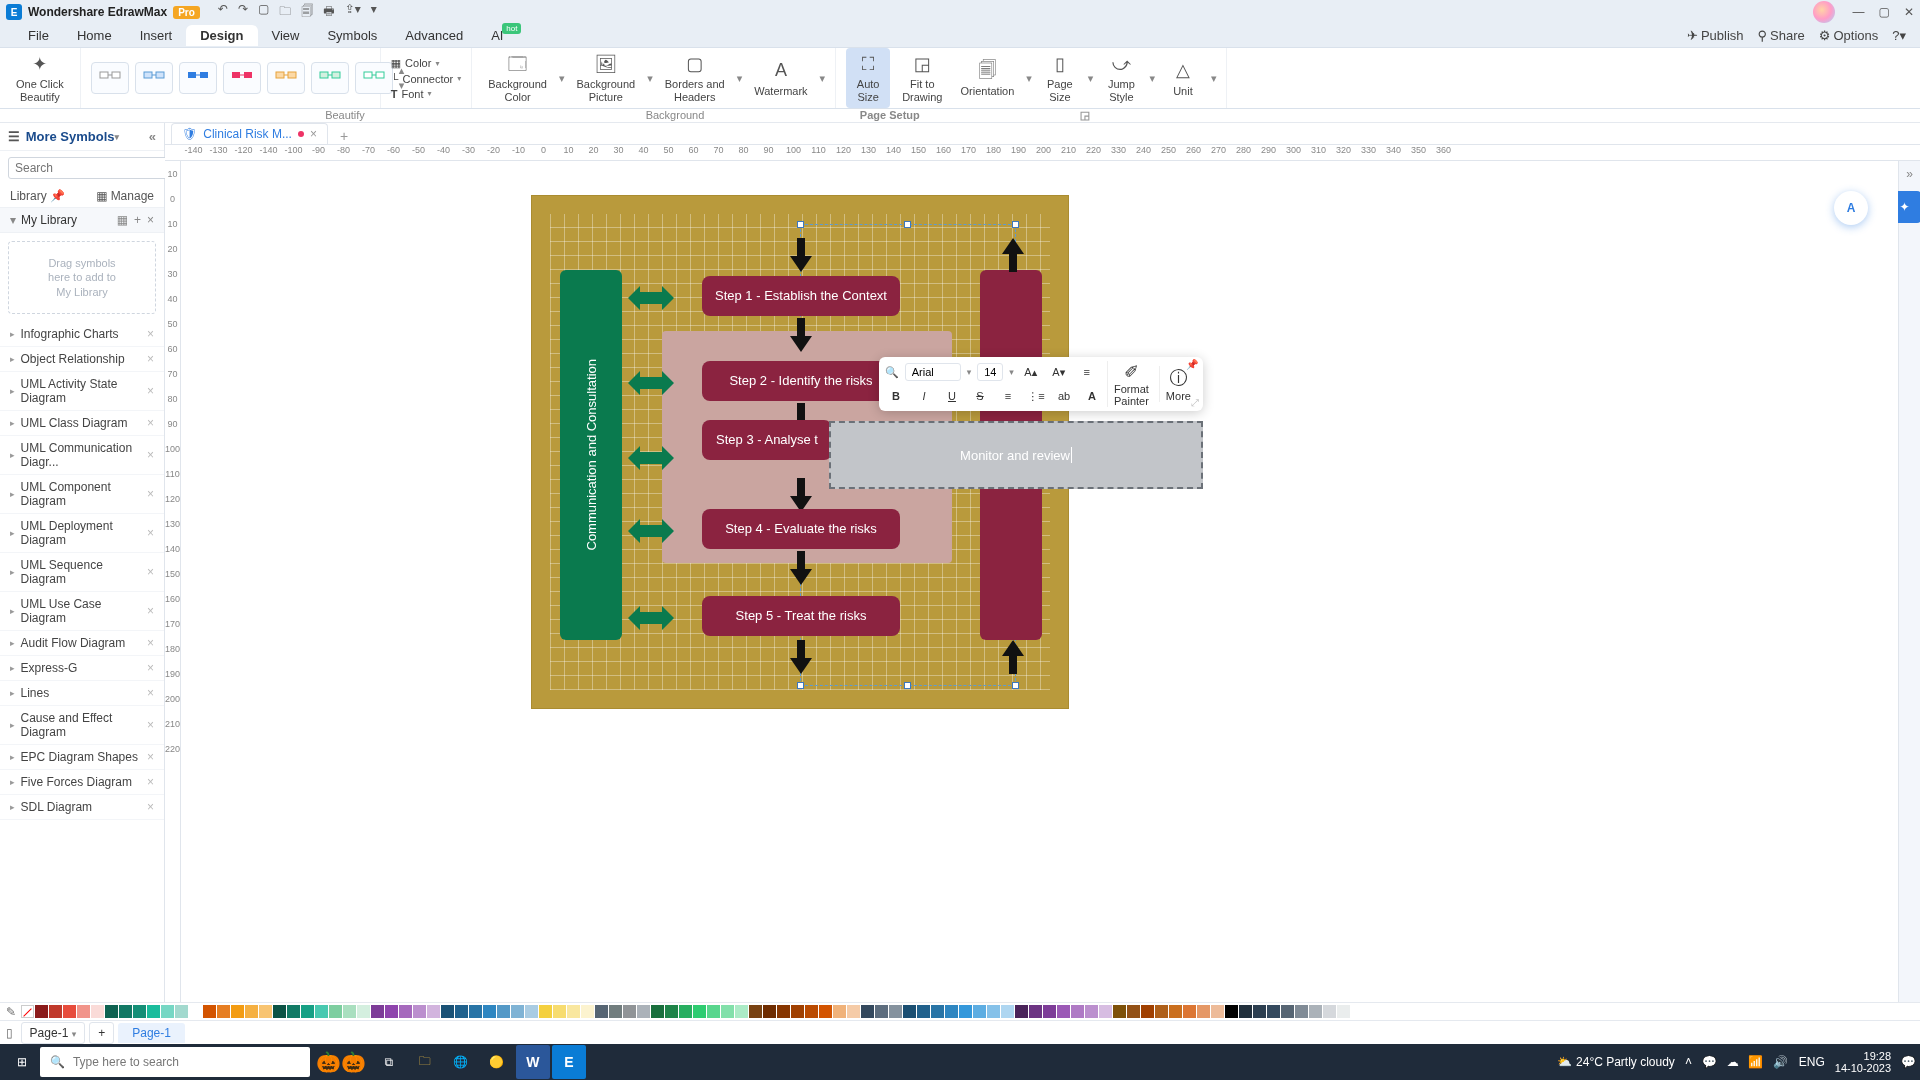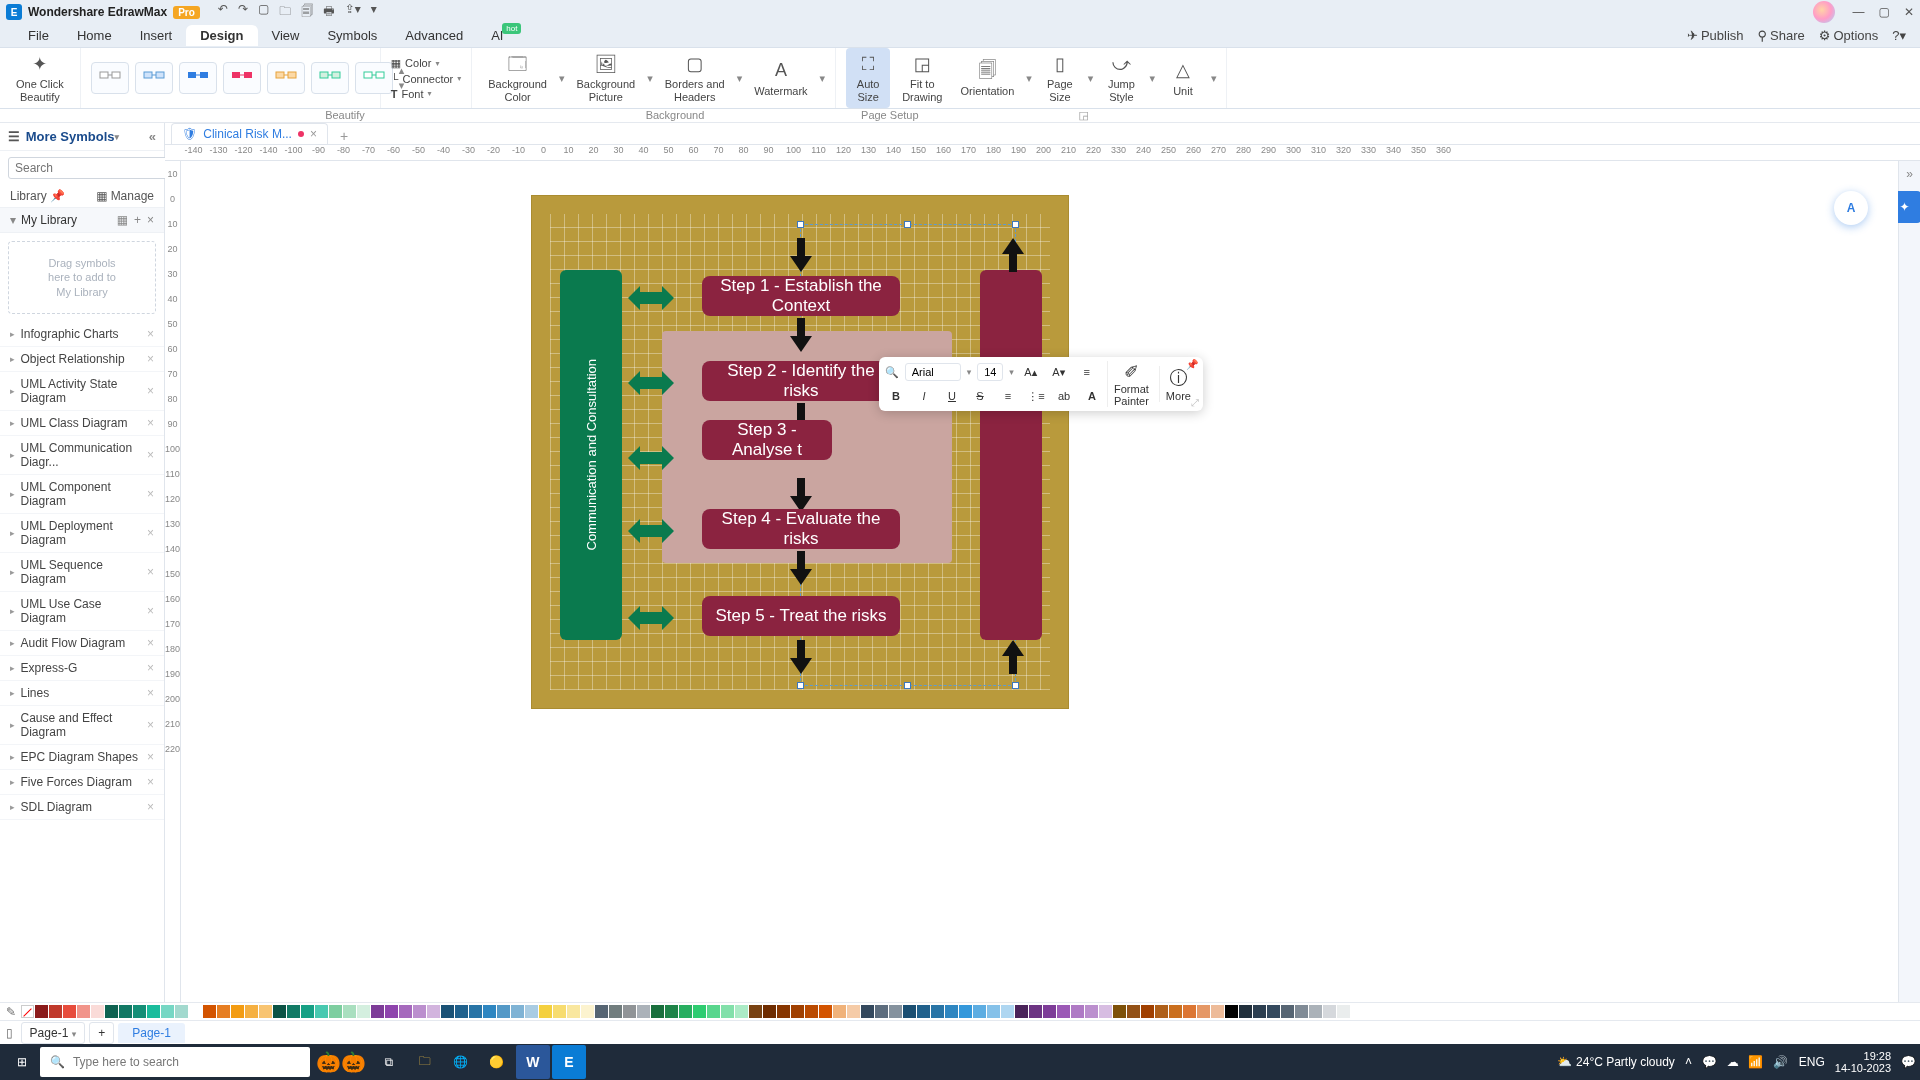--- a/index.html
+++ b/index.html
@@ -70,21 +70,21 @@
 .ruler-v span { height:25px; display:flex; align-items:center; justify-content:center; writing-mode:horizontal-tb;}
 .canvas { flex:1; position:relative; background:#fff; overflow:auto;}
 .page { position:absolute; left:350px; top:34px; width:538px; height:514px; background:#b99a3c; border:1px solid #aa8c30;}
 .grid { position:absolute; inset:18px; background:
   repeating-linear-gradient(0deg, rgba(255,255,255,.35) 0 1px, transparent 1px 14px),
   repeating-linear-gradient(90deg, rgba(255,255,255,.35) 0 1px, transparent 1px 14px);}
 .greenbar { position:absolute; left:28px; top:74px; width:62px; height:370px; background:#0a7a4e; border-radius:6px; display:flex; align-items:center; justify-content:center;}
 .greenbar span { writing-mode:vertical-rl; transform:rotate(180deg); color:#fff; font-size:13px;}
 .maroonbar { position:absolute; right:26px; top:74px; width:62px; height:370px; background:#8b2340; border-radius:6px;}
 .pinkbox { position:absolute; left:130px; top:135px; width:290px; height:232px; background:#caa5a0; border-radius:4px;}
-.step { position:absolute; left:170px; width:198px; height:40px; background:#8b2340; border-radius:8px; color:#fff; display:flex; align-items:center; justify-content:center; font-size:17px; text-align:center; line-height:1.2; padding:0 8px;}
+.step { position:absolute; left:170px; width:198px; height:40px; background:#8b2340; border-radius:8px; color:#fff; display:flex; align-items:center; justify-content:center; font-size:13px; text-align:center; line-height:1.2; padding:0 8px;}
 .garrow { position:absolute; width:46px; height:24px;}
 .garrow svg polygon { fill:#0a7a4e;}
 .varrow { position:absolute; width:22px; height:34px;}
 .varrow svg polygon { fill:#111;}
 .sel-handles { position:absolute; border:1px dashed #5b9bd5;}
 .handle { position:absolute; width:7px; height:7px; background:#fff; border:1px solid #3c78c0;}
 
 .float-toolbar { position:absolute; background:#fff; border-radius:6px; box-shadow:0 2px 12px rgba(0,0,0,.2); display:flex; align-items:center; padding:4px 6px; gap:4px; font-size:11px; z-index:10;}
 .ft-row1 { display:flex; align-items:center; gap:6px;}
 .ft-group { display:flex; flex-direction:column; align-items:center; border-left:1px solid #eee; padding:0 6px;}
@@ -298,21 +298,21 @@
         <div class="ribicon">△</div>
         <div>Unit</div>
       </div>
     <span style="color:#888">▾</span>
   </div>
 </div>
 <div class="riblabels">
   <div class="riblabel" style="width:165px"></div>
   <div class="riblabel" style="width:360px">Beautify</div>
   <div class="riblabel" style="width:300px">Background</div>
-  <div class="riblabel" style="width:300px; display:flex; justify-content:center; gap:160px;">
+  <div class="riblabel" style="width:300px; display:flex; justify-content:center; gap:160px;font-weight:bold;">
       <span>Page Setup</span>
       <span style="color:#999">◲</span>
     </div>
 </div>
 
 <div class="mainrow">
 
   <div class="sidebar">
     <div class="sidebar-head">
       <span style="margin-right:6px;color:#555">☰</span>
@@ -574,20 +574,24 @@
                 <polygon points="0,12 12,0 12,6 34,6 34,0 46,12 34,24 34,18 12,18 12,24"></polygon>
               </svg></div>
           <div class="varrow" style="left:258px;top:444px"><svg viewBox="0 0 22 34">
                 <polygon points="7,0 15,0 15,18 22,18 11,34 0,18 7,18"></polygon>
               </svg></div>
           <div class="varrow" style="left:470px;top:444px;transform:scaleY(-1)"><svg viewBox="0 0 22 34">
                 <polygon points="7,0 15,0 15,18 22,18 11,34 0,18 7,18"></polygon>
               </svg></div>
         </div>
 
+        <div class="editing-box" style="left:648px; top:260px; width:374px; height:68px;">
+          <span>Monitor and review</span>
+            <span style="border-right:1px solid #fff;height:16px;margin-left:1px"></span>
+        </div>
 
         <div class="float-toolbar" style="left:698px; top:196px;">
           <div style="display:flex;flex-direction:column;gap:2px;">
             <div class="ft-row1">
               <span style="color:#aaa">🔍</span>
               <input class="ft-input" style="width: 56px;" value="Arial">
               <span style="color:#888;font-size:9px">▾</span>
               <input class="ft-input" style="width: 26px; text-align: center;" value="14">
               <span style="color:#888;font-size:9px">▾</span>
               <div class="ft-btn">A▴</div>

